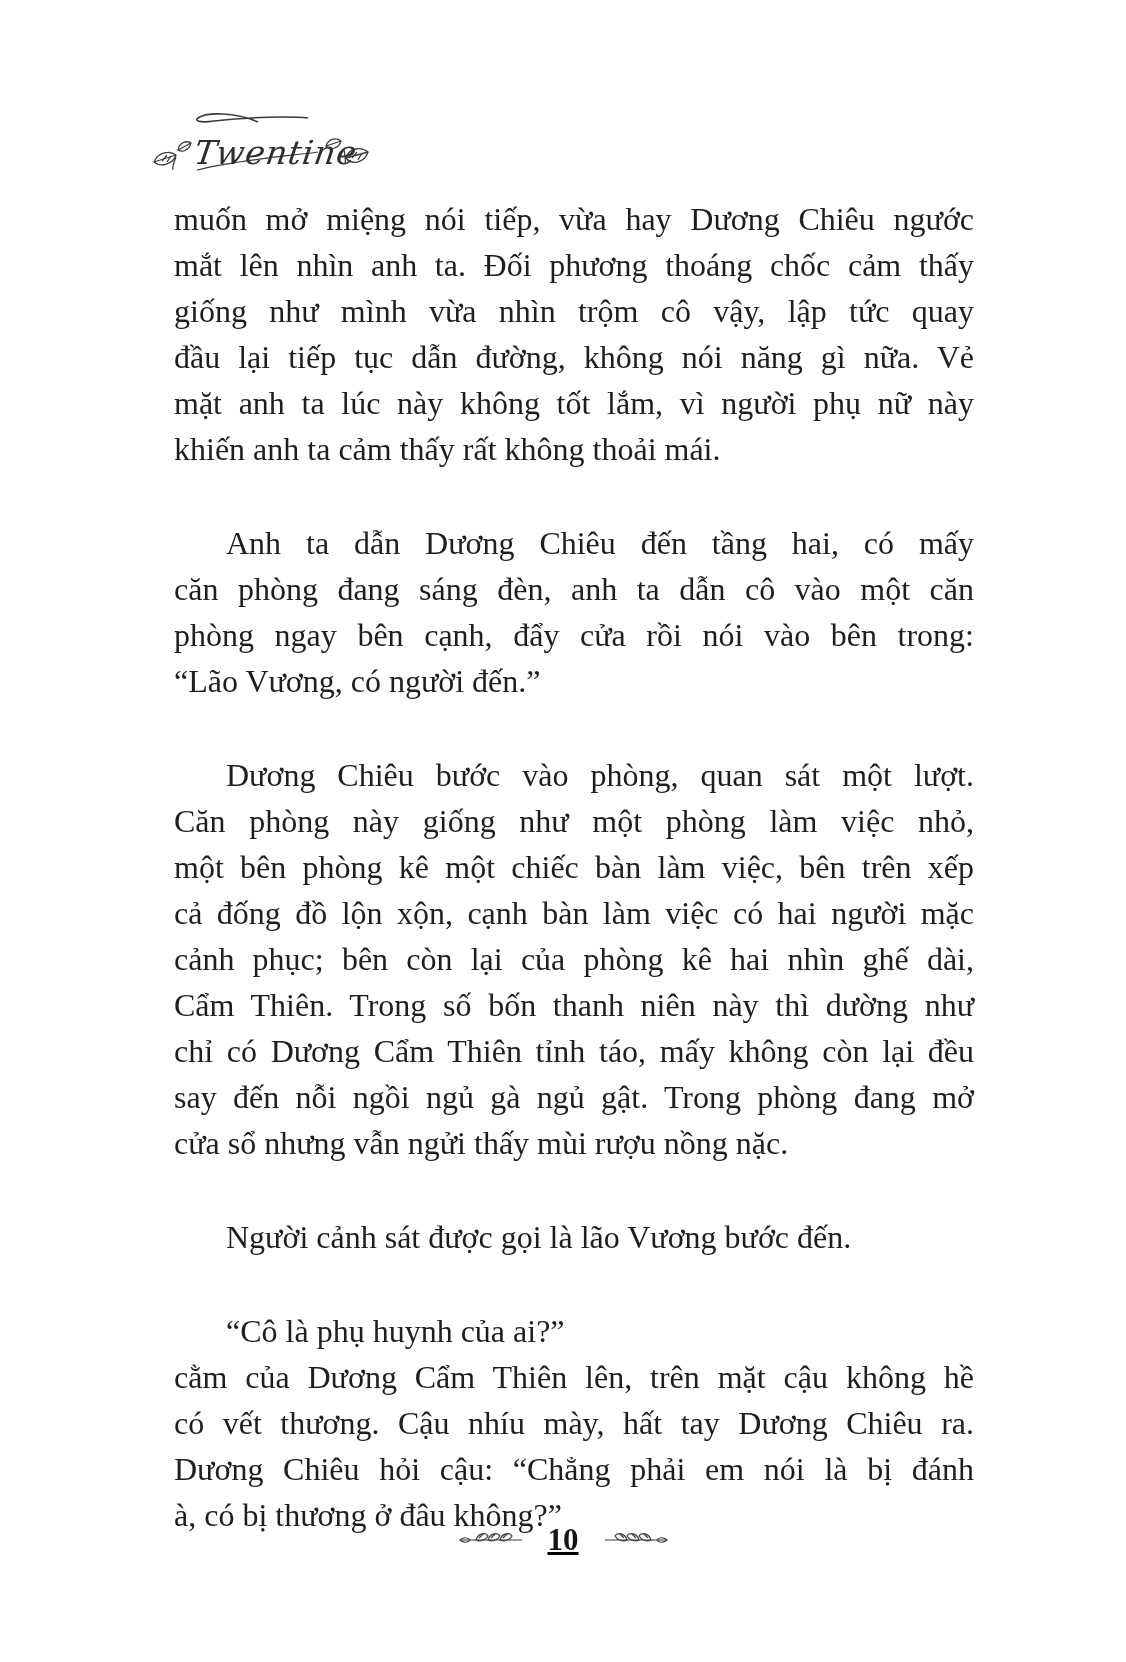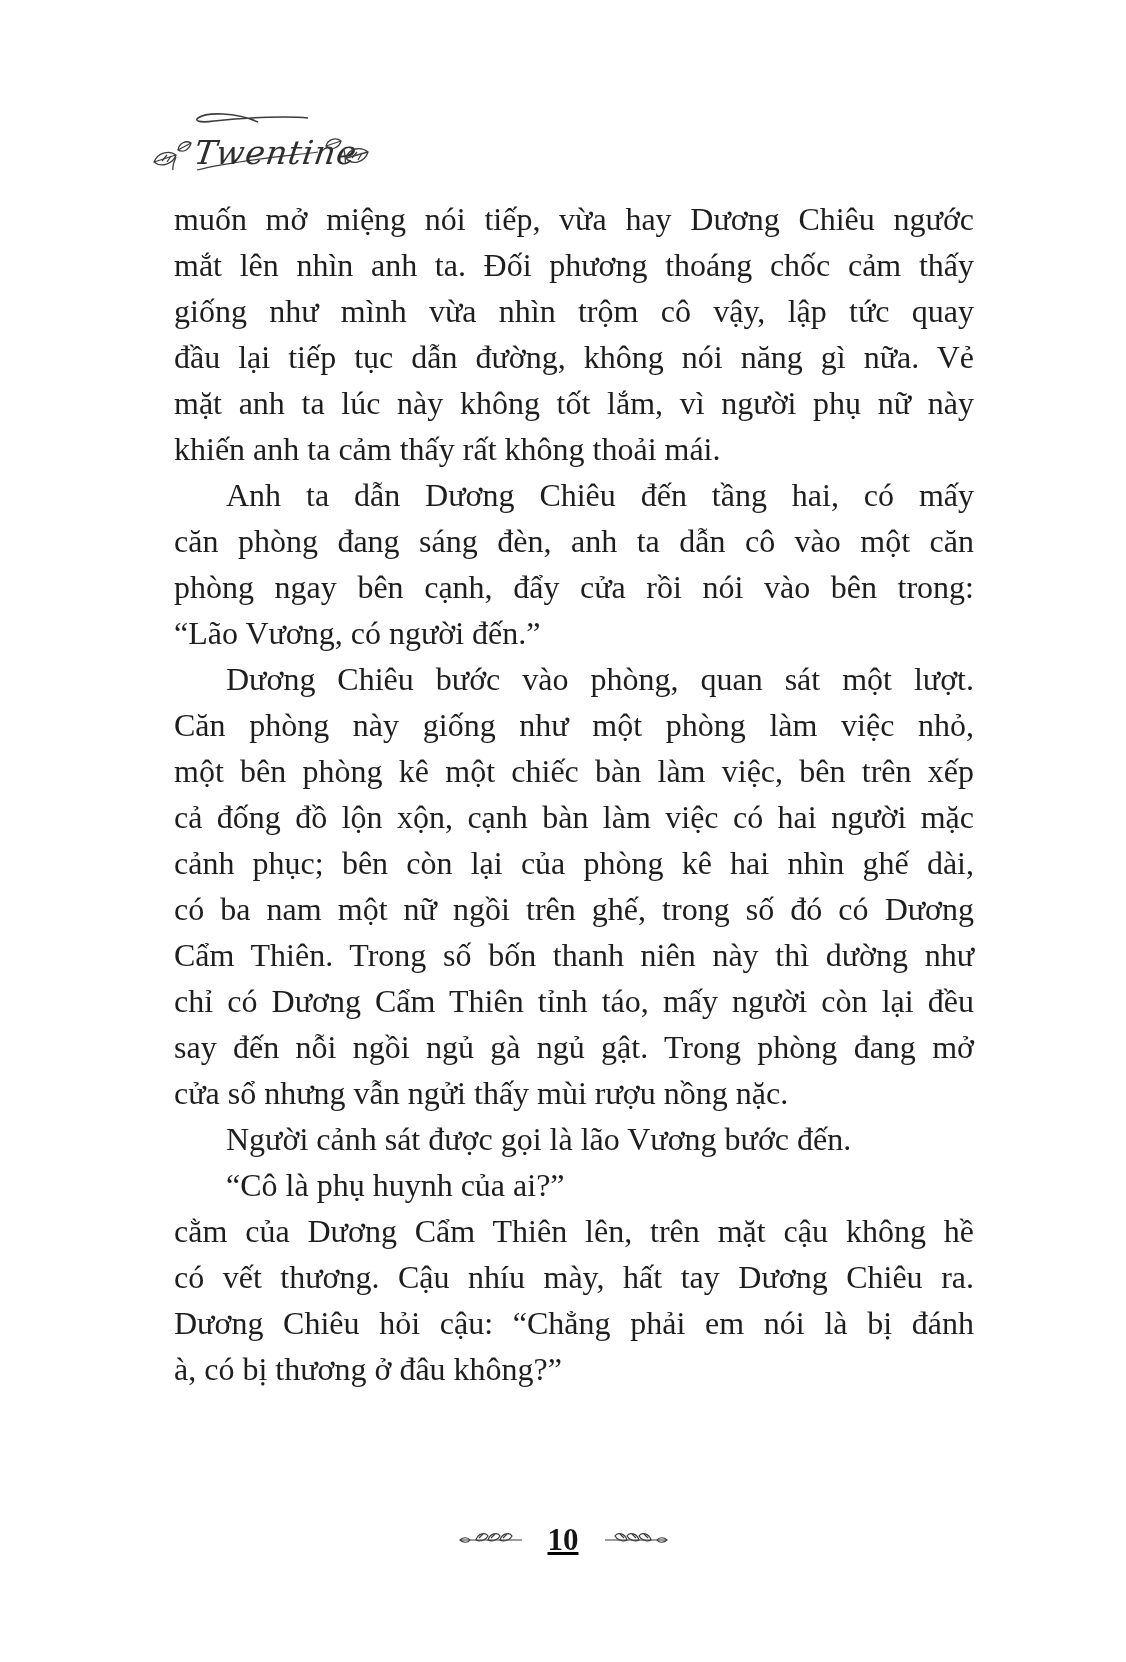--- a/index.html
+++ b/index.html
@@ -26,21 +26,21 @@
     line-height:46px;height:46px;
     color:#1e1e1e;
     text-align:justify;
     text-align-last:justify;
     white-space:nowrap;
   }
   .line.last{
     text-align:left;
     text-align-last:left;
   }
-  .line.indent{padding-left:52px;}
+  .line.indent{padding-left:52px;margin-top:48px;}
   
   .footer{
     position:absolute;left:0;top:1520px;width:1126px;
     display:flex;align-items:center;justify-content:center;gap:24px;text-decoration:underline;
   }
   .pagenum{
     font-size:31px;font-weight:700;color:#151515;
     line-height:40px;
   }
   .orn{width:66px;height:22px;}
@@ -89,23 +89,22 @@
       <div class="line last">khiến anh ta cảm thấy rất không thoải mái.</div>
       <div class="line indent">Anh ta dẫn Dương Chiêu đến tầng hai, có mấy</div>
       <div class="line">căn phòng đang sáng đèn, anh ta dẫn cô vào một căn</div>
       <div class="line">phòng ngay bên cạnh, đẩy cửa rồi nói vào bên trong:</div>
       <div class="line last">“Lão Vương, có người đến.”</div>
       <div class="line indent">Dương Chiêu bước vào phòng, quan sát một lượt.</div>
       <div class="line">Căn phòng này giống như một phòng làm việc nhỏ,</div>
       <div class="line">một bên phòng kê một chiếc bàn làm việc, bên trên xếp</div>
       <div class="line">cả đống đồ lộn xộn, cạnh bàn làm việc có hai người mặc</div>
       <div class="line">cảnh phục; bên còn lại của phòng kê hai nhìn ghế dài,</div>
-      <div class="line">có ba nam một nữ ngồi trên ghế, trong số đó có Dương</div>
       <div class="line">Cẩm Thiên. Trong số bốn thanh niên này thì dường như</div>
-      <div class="line">chỉ có Dương Cẩm Thiên tỉnh táo, mấy người còn lại đều</div>
+      <div class="line">chỉ có Dương Cẩm Thiên tỉnh táo, mấy không còn lại đều</div>
       <div class="line">say đến nỗi ngồi ngủ gà ngủ gật. Trong phòng đang mở</div>
       <div class="line last">cửa sổ nhưng vẫn ngửi thấy mùi rượu nồng nặc.</div>
       <div class="line last indent">Người cảnh sát được gọi là lão Vương bước đến.</div>
       <div class="line last indent">“Cô là phụ huynh của ai?”</div>
       <div class="line">cằm của Dương Cẩm Thiên lên, trên mặt cậu không hề</div>
       <div class="line">có vết thương. Cậu nhíu mày, hất tay Dương Chiêu ra.</div>
       <div class="line">Dương Chiêu hỏi cậu: “Chẳng phải em nói là bị đánh</div>
       <div class="line last">à, có bị thương ở đâu không?”</div>
     </main>
 

